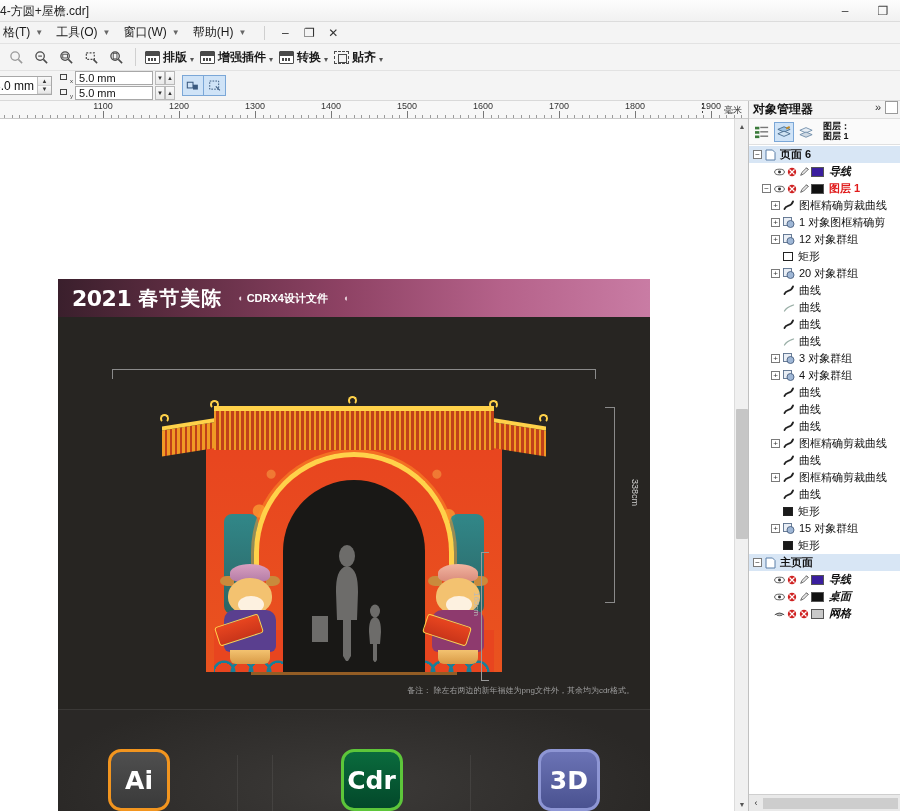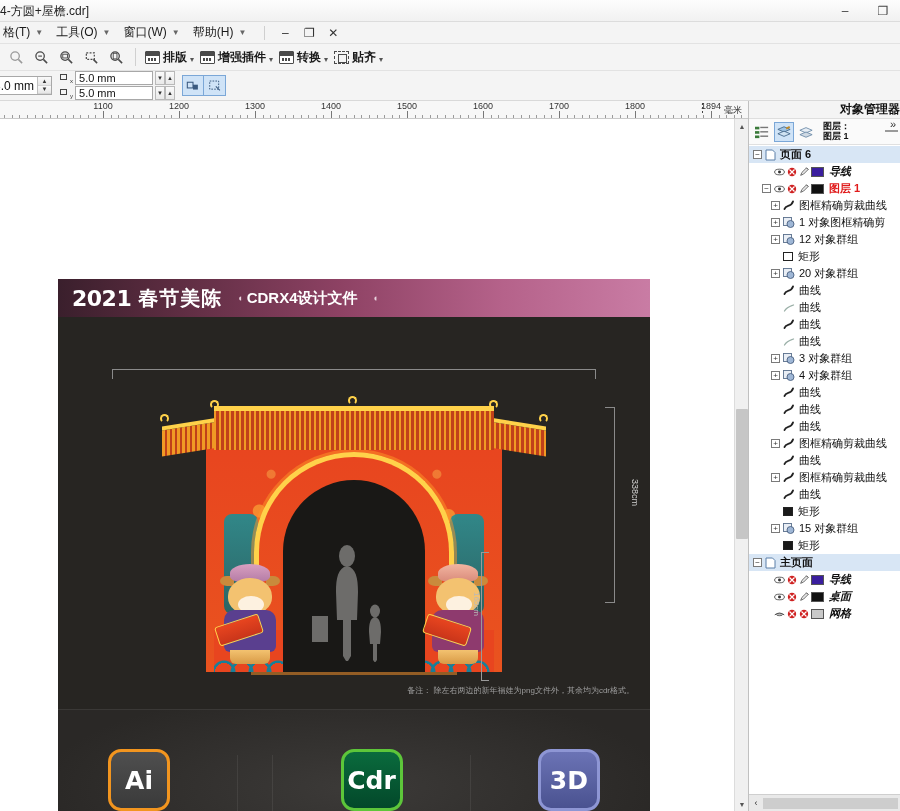--- a/index.html
+++ b/index.html
@@ -152,21 +152,21 @@
     display:flex; align-items:center;
   }
   .art-header .y2021 {
     font-size:22px; font-weight:bold; color:#fff; margin-left:14px; letter-spacing:-0.5px;
     font-family:"DejaVu Sans", sans-serif;
   }
   .art-header .cn-title {
     font-size:20px; font-weight:bold; color:#fff; margin-left:7px; letter-spacing:1px;
   }
   .art-header .bullet { color:#e9d2dd; font-size:9px; margin:0 3px 0 16px; }
-  .art-header .sub { font-size:15px; font-weight:bold; color:#fff; white-space:nowrap; }
+  .art-header .sub { font-size:11px; font-weight:bold; color:#fff; white-space:nowrap; }
 
   .art-top { position:absolute; left:0; top:38px; width:592px; height:546px; background:#272522; }
   .art-bottom {
     position:absolute; left:0; top:430px; width:592px; height:175px;
     background:radial-gradient(ellipse at 50% 45%, #3c3a38 0%, #2a2826 75%);
     border-top:1px solid #3a3836;
   }
 
   
   .dim-top-label { position:absolute; left:0; top:72px; width:592px; text-align:center;
@@ -320,21 +320,21 @@
   .badge-3d { background:linear-gradient(#6b73b5,#4a5290); border:3px solid #8e96d4; }
   .fmt-div { width:1px; height:96px; background:rgba(255,255,255,.07); margin-top:6px; }
 
   
   .docker {
     position:absolute; left:748px; top:101px; width:152px; height:710px;
     background:#ffffff; border-left:1px solid #c0c0c0;
   }
   .docker-title {
     height:18px; background:#f4f4f4; border-bottom:1px solid #dedede;
-    display:flex; align-items:flex-end; padding-left:4px;flex-direction:column;
+    display:flex; align-items:flex-start; padding-left:4px;
   }
   .docker-title .t { font-size:12px; font-weight:bold; color:#111; }
   .docker-title .chev { margin-left:auto; font-size:11px; color:#333; margin-right:4px; }
   .docker-title .box { width:13px; height:13px; border:1px solid #9a9a9a; background:#fff; margin-right:2px;}
   .docker-tools {
     height:26px; background:#fafafa; border-bottom:1px solid #e0e0e0;
     display:flex; align-items:center; padding-left:3px; gap:2px;
   }
   .dt-btn { width:20px; height:20px; border:1px solid transparent; display:flex;
     align-items:center; justify-content:center; }
@@ -595,21 +595,21 @@
         <span class="tick min" style="left: 642.6px;"></span>
         <span class="tick min" style="left: 650.2px;"></span>
         <span class="tick min" style="left: 657.8px;"></span>
         <span class="tick min" style="left: 665.4px;"></span>
         <span class="tick min" style="left: 673px;"></span>
         <span class="tick min" style="left: 680.6px;"></span>
         <span class="tick min" style="left: 688.2px;"></span>
         <span class="tick min" style="left: 695.8px;"></span>
         <span class="tick min" style="left: 703.4px;"></span>
         <span class="tick maj" style="left: 711px;"></span>
-        <span class="num" style="left: 711px;">1894</span>
+        <span class="num" style="left: 711px;">1900</span>
         <span class="tick min" style="left: 718.6px;"></span>
         <span class="tick min" style="left: 726.2px;"></span>
         <span class="tick min" style="left: 733.8px;"></span>
         <span class="tick min" style="left: 741.4px;"></span>
         <span class="tick min" style="left: 95.4px;"></span>
         <span class="tick min" style="left: 87.8px;"></span>
         <span class="tick min" style="left: 80.2px;"></span>
         <span class="tick min" style="left: 72.6px;"></span>
         <span class="tick min" style="left: 65px;"></span>
         <span class="tick min" style="left: 57.4px;"></span>

